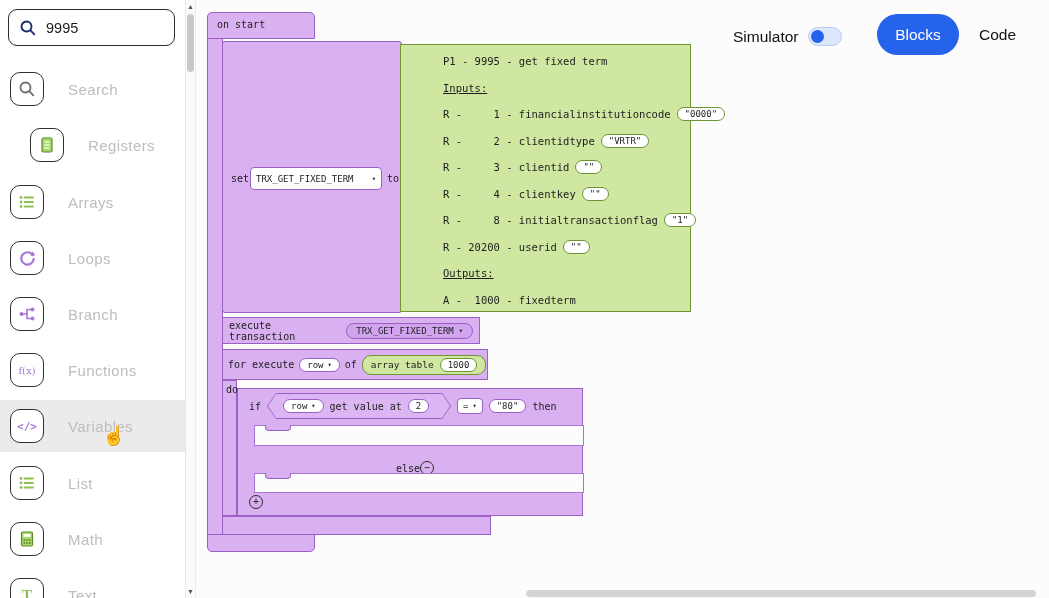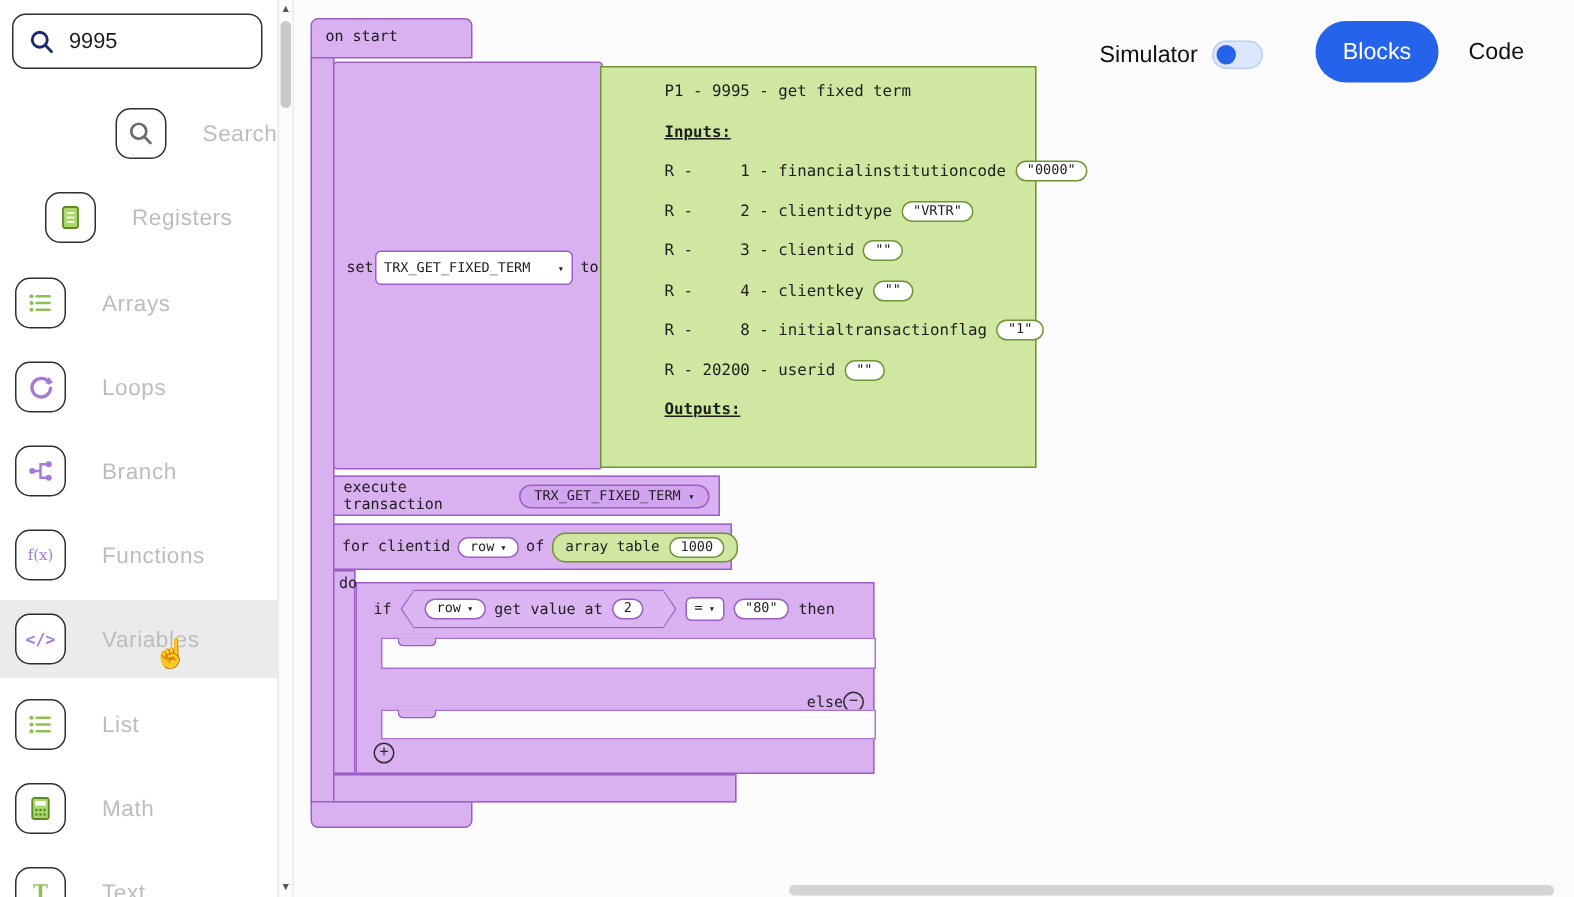--- a/index.html
+++ b/index.html
@@ -50,21 +50,21 @@
   .wrap-spine{left:11px;top:38px;width:16px;height:497px;}
   .wrap-foot{left:11px;top:534px;width:108px;height:18px;border-radius:0 0 5px 5px;}
   .set-block{left:26px;top:41px;width:180px;height:272px;border-radius:3px;}
   .set-label{position:absolute;left:8px;top:131px;}
   .to-label{position:absolute;left:164px;top:131px;}
   .var-field{position:absolute;left:27px;top:125px;width:132px;height:23px;background:#fff;border:1px solid var(--purple-border);border-radius:4px;display:flex;align-items:center;justify-content:space-between;padding:0 5px;font-size:9px;cursor:pointer;white-space:nowrap;}
   .caret{font-size:7px;color:#222;}
 
   .reg-block{left:204px;top:44px;width:291px;height:268px;background:var(--green);border:1px solid var(--green-border);padding:3px 0 0 8px;font-size:10.5px;}
   .reg-row{height:26.5px;display:flex;align-items:center;white-space:pre;gap:6px;margin-left:34px;}
-  .reg-sec{font-weight:bold;text-decoration:underline;}
+  .reg-sec{font-weight:normal;text-decoration:underline;}
   .pill-g{background:#fff;border:1px solid var(--green-border);border-radius:10px;padding:1px 7px;font-size:9px;display:inline-flex;align-items:center;white-space:nowrap;}
 
   .exec-block{left:26px;top:317px;width:258px;height:27px;display:flex;align-items:center;gap:8px;padding:0 6px;}
   .exec-dd{background:var(--purple-dd);border:1px solid var(--purple-border);border-radius:11px;padding:2px 9px;font-size:9px;display:inline-flex;align-items:center;gap:5px;cursor:pointer;white-space:nowrap;}
 
   .for-block{left:26px;top:349px;width:266px;height:31px;display:flex;align-items:center;gap:5px;padding:0 5px;white-space:nowrap;}
   .pill-w{background:#fff;border:1px solid var(--purple-border);border-radius:10px;padding:1px 7px;font-size:9px;display:inline-flex;align-items:center;gap:4px;cursor:pointer;white-space:nowrap;}
   .array-pill{background:var(--green);border:1px solid var(--green-border);border-radius:9px;padding:2px 8px;font-size:9.5px;display:inline-flex;align-items:center;gap:6px;white-space:nowrap;}
   .for-spine{left:26px;top:380px;width:15px;height:136px;}
   .do-label{position:absolute;left:30px;top:384px;font-family:"DejaVu Sans Mono",monospace;font-size:10px;color:#1d1d1d;z-index:3;}
@@ -72,21 +72,21 @@
 
   .if-block{left:41px;top:388px;width:346px;height:128px;}
   .if-row{height:34px;display:flex;align-items:center;gap:6px;padding-left:11px;white-space:nowrap;}
   .hex-outer{position:relative;width:184px;height:26px;background:var(--purple-border);clip-path:polygon(9px 0,175px 0,100% 50%,175px 100%,9px 100%,0 50%);flex:none;}
   .hex-inner{position:absolute;inset:1px;background:#dcb6f2;clip-path:polygon(8px 0,calc(100% - 8px) 0,100% 50%,calc(100% - 8px) 100%,8px 100%,0 50%);display:flex;align-items:center;gap:6px;padding-left:15px;white-space:nowrap;}
   .op-field{background:#fff;border:1px solid var(--purple-border);border-radius:4px;padding:2px 5px;font-size:9px;display:inline-flex;align-items:center;gap:4px;cursor:pointer;}
   .slot{position:absolute;left:16px;width:330px;background:#fcfcfc;border:1px solid #aa74d2;}
   .slot1{top:36px;height:21px;}
   .slot2{top:84px;height:20px;}
   .tab{position:absolute;left:10px;top:-1px;width:26px;height:6px;background:var(--purple);border:1px solid var(--purple-border);border-top:none;border-radius:0 0 4px 4px;}
-  .else-row{position:absolute;left:0;top:58px;width:100%;height:24px;display:flex;align-items:center;justify-content:flex-end;padding:18px 6px 0 16px;}
+  .else-row{position:absolute;left:0;top:58px;width:100%;height:24px;display:flex;align-items:center;justify-content:center;padding:18px 6px 0 16px;}
   .circle-btn{width:14px;height:14px;border:1.4px solid #2b2b2b;border-radius:50%;display:inline-flex;align-items:center;justify-content:center;font-size:10px;color:#2b2b2b;line-height:1;cursor:pointer;background:transparent;}
   .plus-btn{position:absolute;left:11px;top:106px;}
 
   
   .hscroll{position:absolute;left:0;top:589px;width:853px;height:9px;background:#fbfbfb;}
   .hthumb{position:absolute;left:330px;top:1px;width:510px;height:7px;background:#d4d4d4;border-radius:4px;cursor:pointer;}
 </style>
 </head>
 <body>
 
@@ -97,21 +97,21 @@
     <div class="search-box">
       <span style="display:flex;">
         <svg width="18" height="18" viewBox="0 0 18 18">
             <circle cx="7.5" cy="7.5" r="5" fill="none" stroke="#1c2a6e" stroke-width="1.9"></circle>
             <line x1="11.2" y1="11.2" x2="15.3" y2="15.3" stroke="#1c2a6e" stroke-width="1.9" stroke-linecap="round"></line>
           </svg>
       </span>
       <input value="9995" style="">
     </div>
 
-    <div class="side-item" style="top:63px;justify-content:flex-end;">
+    <div class="side-item" style="top:63px;">
       <span class="icon-box">
         <svg width="18" height="18" viewBox="0 0 18 18">
             <circle cx="7.5" cy="7.5" r="5" fill="none" stroke="#6b6b6b" stroke-width="1.8"></circle>
             <line x1="11.2" y1="11.2" x2="15.3" y2="15.3" stroke="#6b6b6b" stroke-width="1.8" stroke-linecap="round"></line>
           </svg>
       </span>
       <span class="side-label">Search</span>
     </div>
 
     <div class="side-item" style="top:119px;margin-left:20px;">
@@ -279,32 +279,33 @@
       </div>
       <div class="reg-row">
         <span>R -     8 - initialtransactionflag</span>
         <span class="pill-g">"1"</span>
       </div>
       <div class="reg-row">
         <span>R - 20200 - userid</span>
         <span class="pill-g">""</span>
       </div>
       <div class="reg-row"><span class="reg-sec">Outputs:</span></div>
+      <div class="reg-row"><span>A -  1000 - fixedterm</span></div>
     </div>
 
     <div class="blk exec-block">
       <span>execute transaction</span>
       <span class="exec-dd">
         <span>TRX_GET_FIXED_TERM</span>
         <span class="caret">▾</span>
       </span>
     </div>
 
     <div class="blk for-block">
-      <span>for clientid</span>
+      <span>for execute</span>
       <span class="pill-w">
         <span>row</span>
         <span class="caret">▾</span>
       </span>
       <span>of</span>
       <span class="array-pill">
         <span>array table</span>
         <span class="pill-g">1000</span>
       </span>
     </div>

